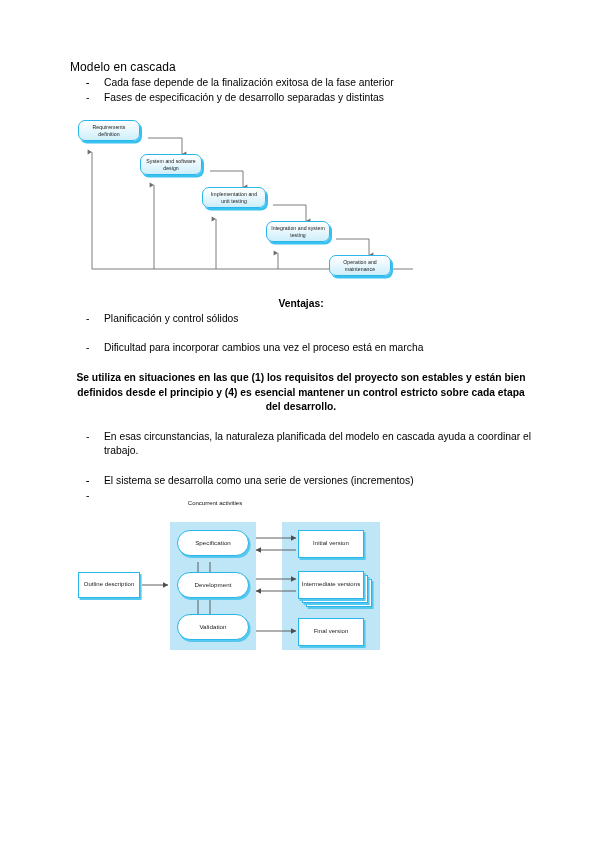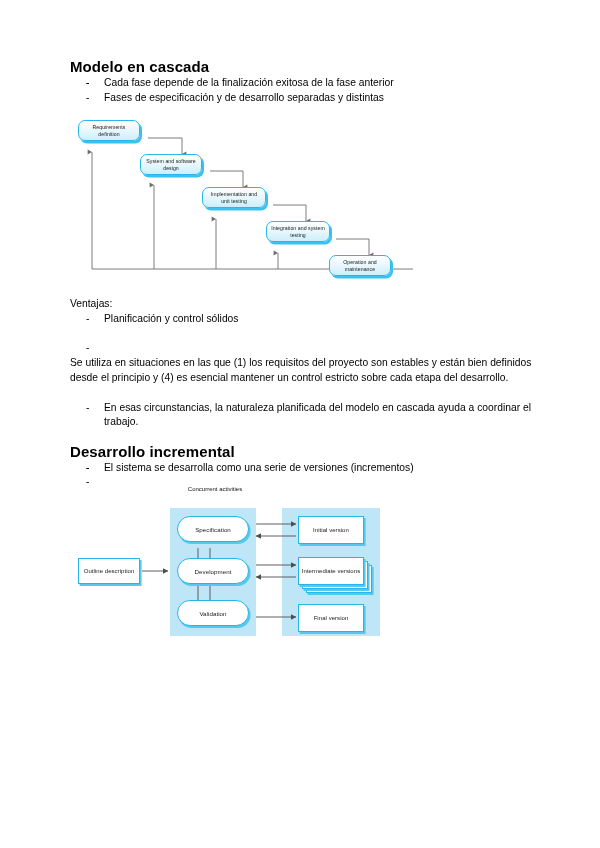--- a/index.html
+++ b/index.html
@@ -22,31 +22,32 @@
     height: 848px;
     background: #ffffff;
   }
   .content {
     position: absolute;
     left: 70px;
     top: 60px;
     width: 462px;
   }
   h2.section-heading {
-    font-size: 15px;
-    font-weight: bold;
+    font-size: 12px;
+    font-weight: normal;
     margin: 0 0 2px 0;
     letter-spacing: 0.1px;
     line-height: 14px;
   }
   p.para {
     font-size: 10.3px;
     line-height: 14.6px;
     margin: 0;
-    text-align: left;
+    text-align: center;
+    font-weight: bold;
   }
   .spacer-sm { height: 11px; }
   .spacer-md { height: 15px; }
   ul.dash-list {
     list-style: none;
     margin: 0;
     padding: 0;
   }
   ul.dash-list > li {
     position: relative;
@@ -195,36 +196,35 @@
     <div class="spacer-sm"></div>
 
     <p class="para">Ventajas:</p>
     <ul class="dash-list">
       <li><span class="dash">-</span><span>Planificación y control sólidos</span></li>
     </ul>
 
     <div class="spacer-md"></div>
 
     <ul class="dash-list">
-      <li><span class="dash">-</span></li>
+      <li><span class="dash">-</span><span>Dificultad para incorporar cambios una vez el proceso está en marcha</span></li>
     </ul>
 
     <div class="spacer-md"></div>
 
     <p class="para">Se utiliza en situaciones en las que (1) los requisitos del proyecto son estables y están bien definidos desde el principio y (4) es esencial mantener un control estricto sobre cada etapa del desarrollo.</p>
 
     <div class="spacer-md"></div>
 
     <ul class="dash-list">
       <li><span class="dash">-</span><span>En esas circunstancias, la naturaleza planificada del modelo en cascada ayuda a coordinar el trabajo.</span></li>
     </ul>
 
     <div class="spacer-md"></div>
 
-    <h2 class="section-heading">Desarrollo incremental</h2>
 
     <ul class="dash-list">
       <li><span class="dash">-</span></li>
       <li><span class="dash">-</span><span>El sistema se desarrolla como una serie de versiones (incrementos)</span></li>
       <li><span class="dash">-</span></li>
     </ul>
 
     <div class="spacer-sm"></div>
 
     <div class="figure fig-incremental">

